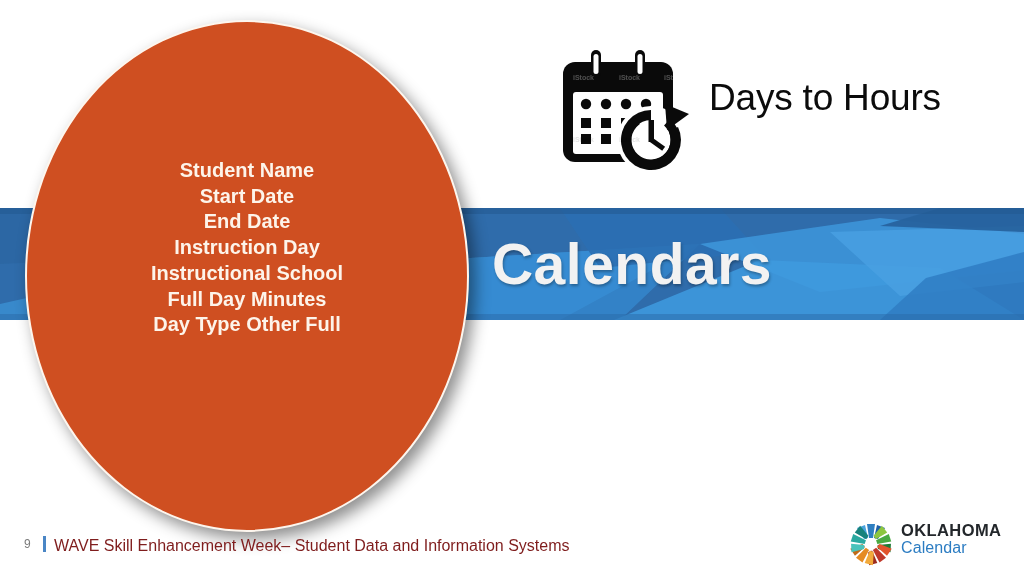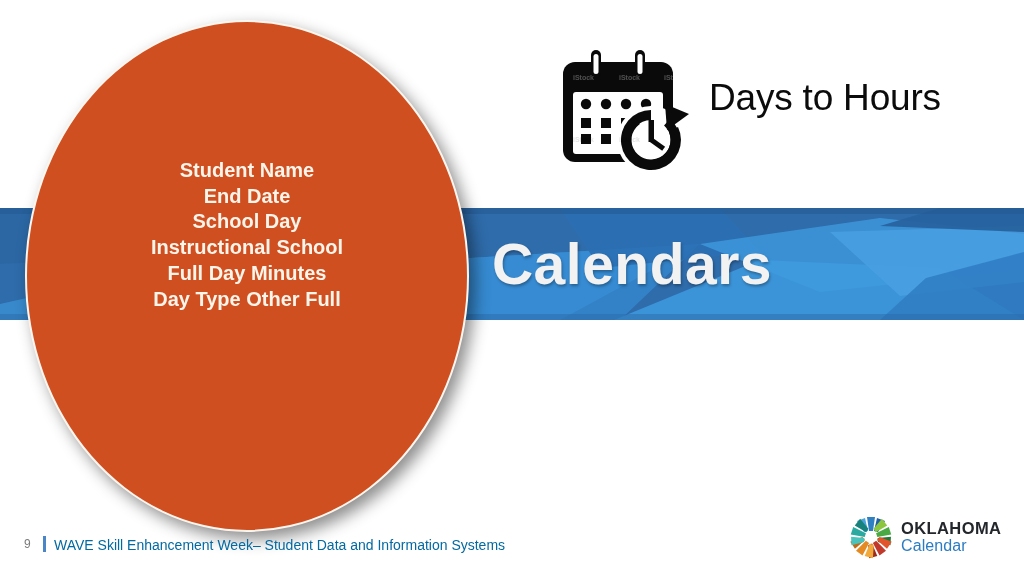--- a/index.html
+++ b/index.html
@@ -158,35 +158,34 @@
     left: 43px;
     top: 12px;
     width: 3px;
     height: 16px;
     background: #4a86c5;
   }
   .footer-text {
     position: absolute;
     left: 54px;
     top: 13px;
-    font-size: 14px;
-    color: #0369a1;
+    font-size: 16px;
+    color: #7f1d1d;
     white-space: nowrap;
   }
 
   
   .logo {
     position: absolute;
     right: 26px;
-    bottom: 16px;
+    bottom: 8px;
     width: 150px;
     height: 46px;
     z-index: 9;
     display: flex;
-    align-items: center;
   }
   .logo-mark { width: 46px; height: 44px; flex: 0 0 auto; }
   .logo-text {
     margin-left: 7px;
     line-height: 1.0;
   }
   .logo-ok {
     font-size: 16.5px;
     font-weight: bold;
     color: #23272b;
@@ -223,22 +222,23 @@
       <rect x="0" y="0" width="1024" height="6" fill="#22598f" opacity="0.55"></rect>
       <rect x="0" y="106" width="1024" height="6" fill="#2a6aa8" opacity="0.5"></rect>
     </svg>
     <div class="banner-title">Calendars</div>
   </div>
 
   <div class="ellipse-wrap">
     <div class="ellipse"></div>
     <div class="ellipse-text">
       <div class="line">Student Name</div>
+      <div class="line">Start Date</div>
       <div class="line">End Date</div>
-      <div class="line">School Day</div>
+      <div class="line">Instruction Day</div>
       <div class="line">Instructional School</div>
       <div class="line">Full Day Minutes</div>
       <div class="line">Day Type Other Full</div>
     </div>
   </div>
 
   <div class="dth">
     <div class="dth-icon">
       <svg width="146" height="124" viewBox="0 0 146 124">
 

